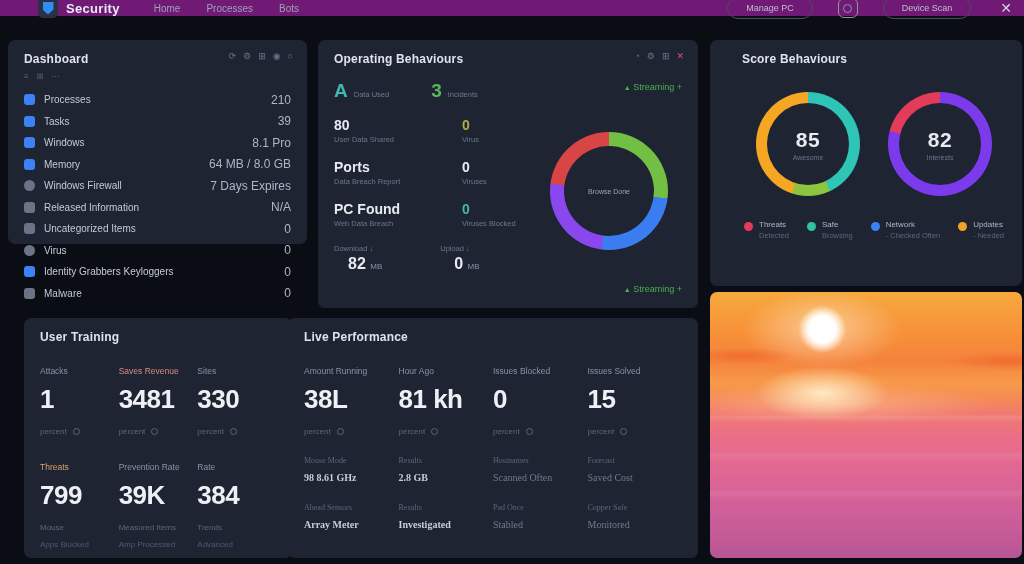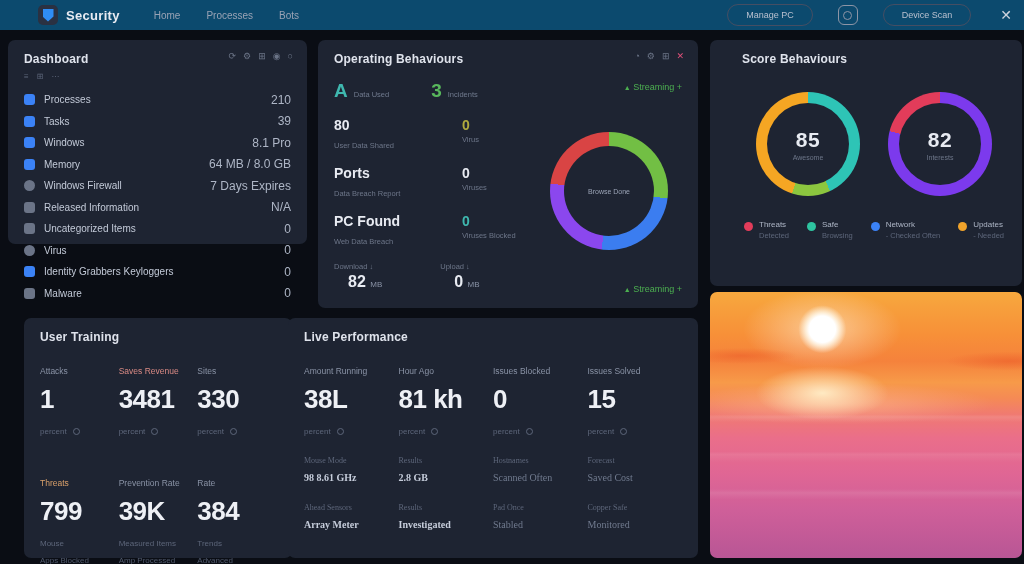--- a/index.html
+++ b/index.html
@@ -1,20 +1,20 @@
 <!DOCTYPE html>
 <html><head>
 <meta charset="utf-8">
 <style>
   * { margin:0; padding:0; box-sizing:border-box; }
   html,body { width:1024px; height:564px; background:#0a0d14; font-family:"Liberation Sans", sans-serif; overflow:hidden; }
   #app { position:relative; width:1024px; height:564px; }
 
   
-  .topbar { position:absolute; left:0; top:0; width:1024px; height:30px; background:#0c4a6e;
+  .topbar { position:absolute; left:0; top:0; width:1024px; height:16px; background:#701a75;
             display:flex; align-items:center; padding:0 12px; }
   .brand { display:flex; align-items:center; gap:8px; margin-left:26px; }
   .brand-badge { width:20px; height:20px; border-radius:5px; background:#2a3142; display:flex; align-items:center; justify-content:center; }
   .brand-shield { width:11px; height:13px; background:#2f8df5; clip-path:polygon(0 0,100% 0,100% 62%,50% 100%,0 62%); }
   .brand-name { color:#e8ebf2; font-size:13px; font-weight:bold; letter-spacing:.3px; }
   .nav { display:flex; gap:26px; margin-left:34px; }
   .nav-item { color:#9aa3b5; font-size:10px; cursor:pointer; }
   .top-right { margin-left:auto; display:flex; align-items:center; gap:25px; }
   .pill-btn { border:1px solid #454e63; border-radius:13px; background:transparent; color:#b9c0cf;
               font-size:9px; padding:5px 18px; font-family:inherit; cursor:pointer; }
@@ -52,21 +52,21 @@
   .top-stats { display:flex; gap:42px; margin-top:14px; }
   .big-stat { display:flex; align-items:flex-end; gap:6px; }
   .big-stat .v { font-size:19px; font-weight:bold; }
   .big-stat .l { color:#707a8e; font-size:7.5px; padding-bottom:3px; }
   .v-teal { color:#3fb8af; } .v-green { color:#58b85c; }
   .streaming { position:absolute; right:0; color:#4caf50; font-size:9px; white-space:nowrap; }
   .streaming .tri { font-size:7px; }
   .oper-row { margin-top:15px; display:flex; }
   .oper-cell-main { width:128px; }
   .oper-cell-main .v { color:#e8ebf2; font-size:14px; font-weight:bold; }
-  .oper-cell-main .s { color:#6d7689; font-size:7.5px; margin-top:8px; }
+  .oper-cell-main .s { color:#6d7689; font-size:7.5px; margin-top:2px; }
   .oper-cell-right .v { font-size:14px; font-weight:bold; }
   .oper-cell-right .s { color:#6d7689; font-size:7.5px; margin-top:2px; }
   .updown { display:flex; gap:58px; margin-top:16px; }
   .ud .lab { color:#6d7689; font-size:7.5px; }
   .ud .val { color:#e8ebf2; font-size:16px; font-weight:bold; margin-top:2px;margin-left:14px; }
   .ud .unit { color:#8a93a6; font-size:8px; font-weight:normal; }
 
   
   .donut { position:relative; border-radius:50%; }
   .donut .hole { position:absolute; border-radius:50%; background:#1e2432;
@@ -81,21 +81,21 @@
   .gauge .c-sub { color:#6d7689; font-size:7px; margin-top:2px; }
 
   .legend { display:flex; justify-content:space-between; margin-top:24px; padding:0 2px; }
   .legend-item { display:flex; gap:6px; }
   .legend-dot { width:9px; height:9px; border-radius:50%; margin-top:2px; flex:0 0 auto; }
   .legend-l1 { color:#aeb6c6; font-size:8px; }
   .legend-l2 { color:#5d667a; font-size:7.5px; margin-top:2px; }
 
   
   .stats-grid { display:grid; margin-top:22px; }
-  .g3 { grid-template-columns:1fr 1fr 1fr; row-gap:42px; }
+  .g3 { grid-template-columns:1fr 1fr 1fr; row-gap:26px; }
   .g4 { grid-template-columns:1fr 1fr 1fr 1fr; }
   .stat .lab { font-size:8.5px; color:#8a93a6; }
   .stat .val { color:#eef0f5; font-size:26px; font-weight:bold; margin-top:8px; letter-spacing:-.5px; }
   .stat .sub { margin-top:12px; color:#5d667a; font-size:8px; display:flex; align-items:center; gap:6px; }
   .stat .sub i { display:inline-block; width:7px; height:7px; border:1px solid #5d667a; border-radius:50%; }
   .stat .sub2 { margin-top:8px; color:#515a6d; font-size:8px; }
   .detail-grid { display:grid; grid-template-columns:1fr 1fr 1fr 1fr; margin-top:20px;font-family:Liberation Serif, serif; }
   .det .lab { color:#5d667a; font-size:8px; }
   .det .val { color:#c6cddb; font-size:10px; font-weight:bold; margin-top:7px; }
   .det .val.dim { color:#707a8e; font-weight:normal; }

